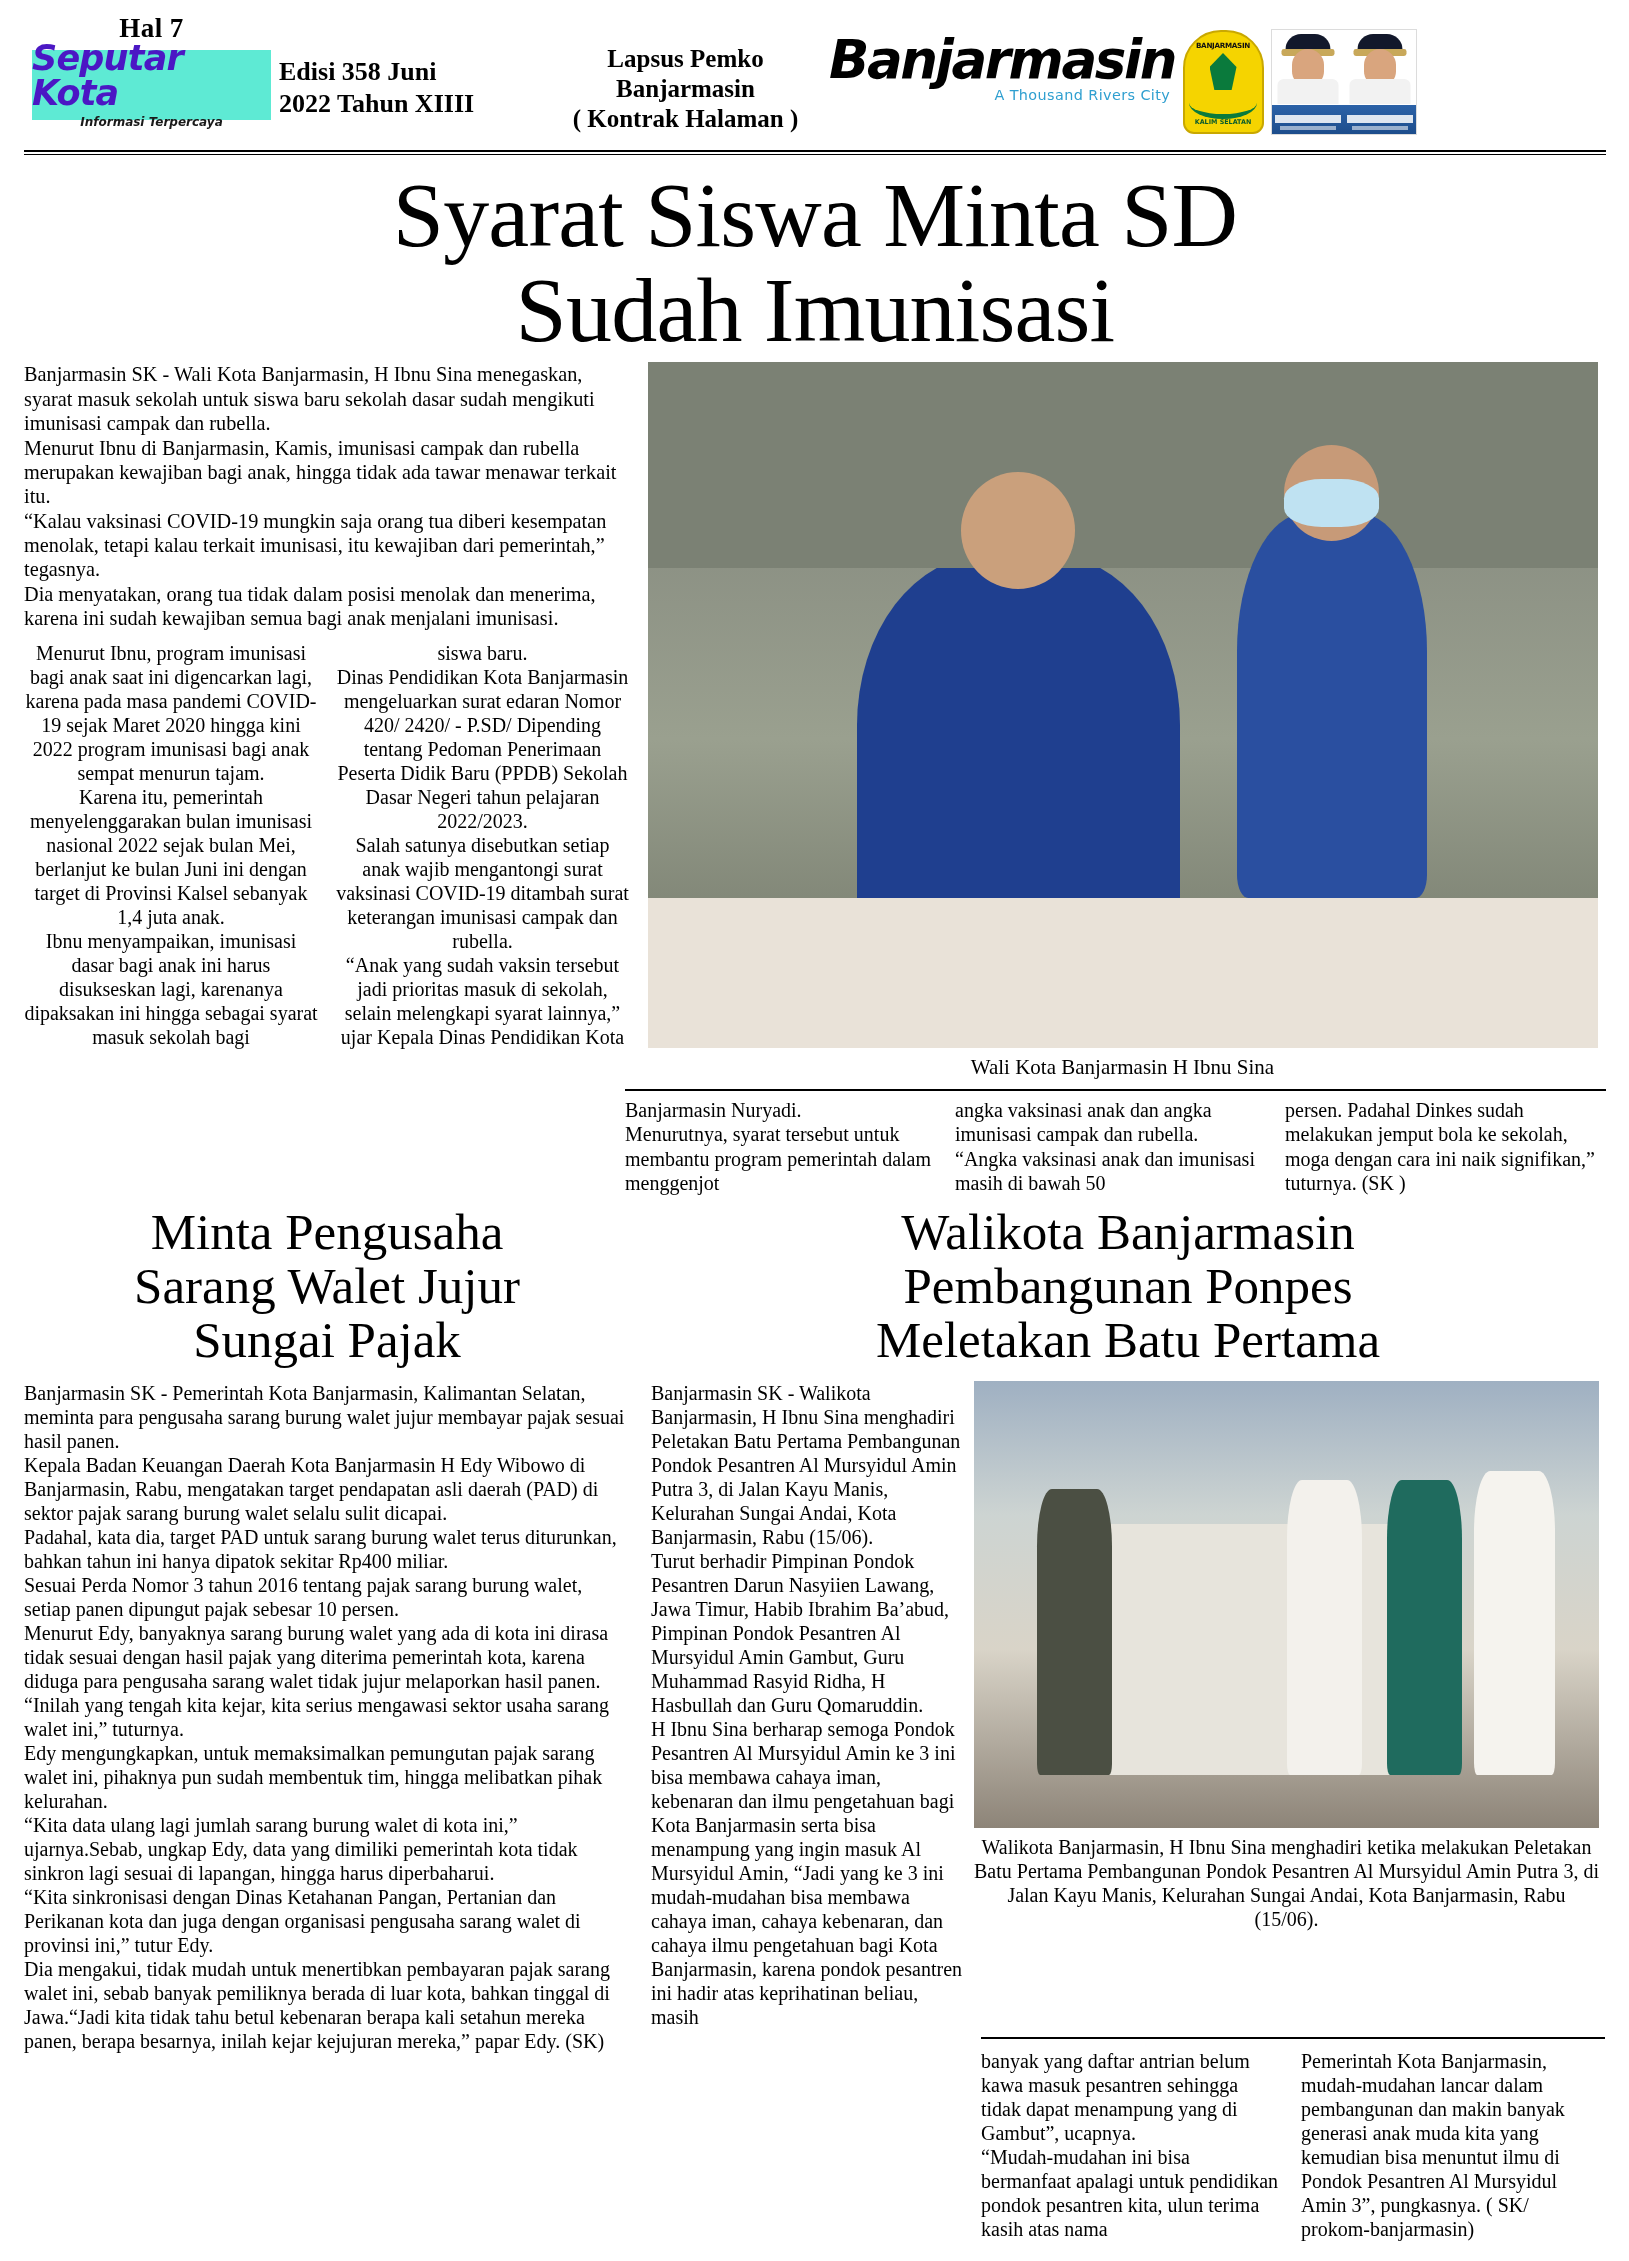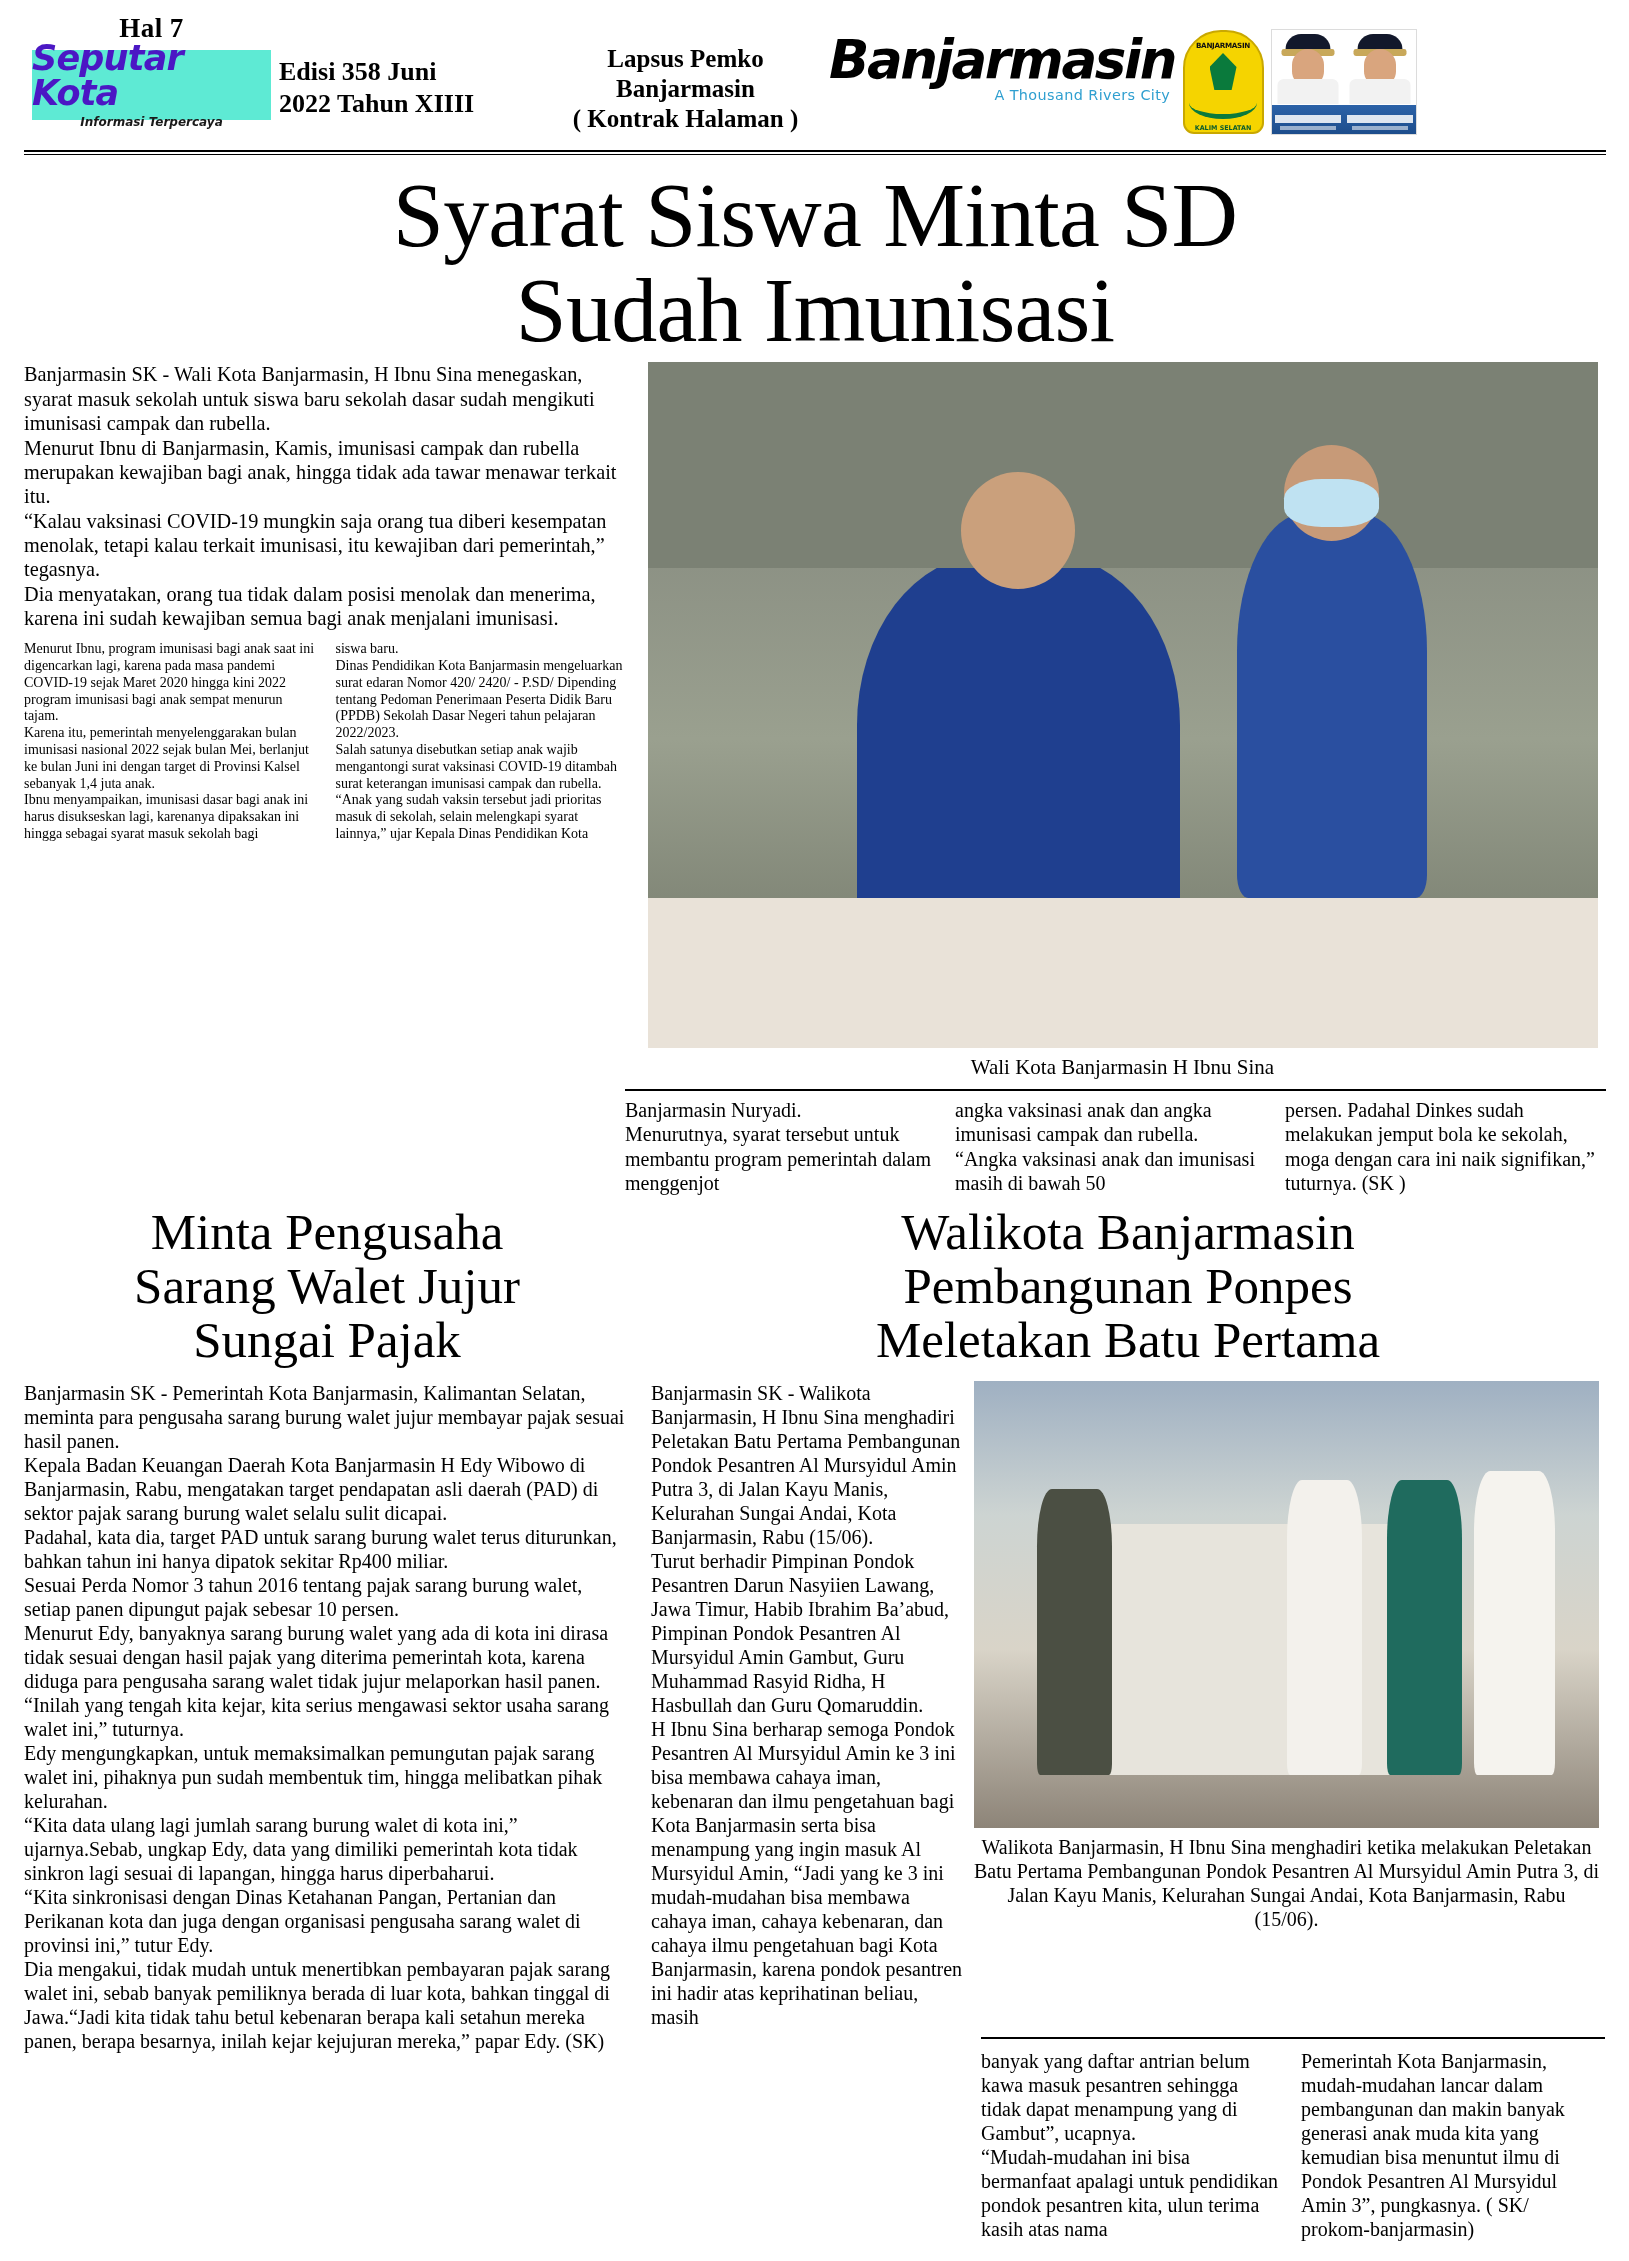--- a/index.html
+++ b/index.html
@@ -18,21 +18,21 @@
   .mh-lapsus{flex:0 0 287px;text-align:center;font-size:25px;line-height:1.2;font-weight:bold;padding-top:33px;}
 
   .mh-banjar{flex:0 0 319px;display:flex;flex-direction:column;align-items:center;padding-top:24px;}
   .bj-script{font-family:"DejaVu Sans",sans-serif;font-style:italic;font-weight:bold;font-size:53px;line-height:.95;letter-spacing:-2.4px;}
   .bj-tag{color:#2f9fd0;font-family:"DejaVu Sans",sans-serif;font-size:14.4px;letter-spacing:0.4px;margin-top:1.6px;align-self:flex-end;padding-right:4.8px;}
 
   .mh-seal{flex:0 0 96px;display:flex;justify-content:center;padding-top:19px;}
   .seal{width:77px;height:100px;background:#f5d400;border:2.4px solid #c9a800;border-radius:38px 38px 11px 11px;position:relative;display:flex;flex-direction:column;align-items:center;justify-content:flex-start;overflow:hidden;}
   .seal-top{font-family:"DejaVu Sans",sans-serif;font-size:7.2px;font-weight:bold;color:#111;margin-top:8.8px;letter-spacing:-0.3px;}
   .seal-mid{width:27px;height:37px;background:#0a7a3c;margin-top:3.2px;clip-path:polygon(50% 0,100% 38%,82% 100%,18% 100%,0 38%);}
-  .seal-bot{font-family:"DejaVu Sans",sans-serif;font-size:6.4px;font-weight:bold;color:#0a5c2c;position:absolute;bottom:0;}
+  .seal-bot{font-family:"DejaVu Sans",sans-serif;font-size:6.4px;font-weight:bold;color:#0a5c2c;position:absolute;bottom:6px;}
   .seal-arc{position:absolute;bottom:12.8px;left:4.8px;right:4.8px;height:27px;border-bottom:5.6px solid #0a7a3c;border-radius:0 0 50% 50%;}
 
   .mh-leaders{flex:0 0 151px;padding-top:17.5px;}
   .leaders{width:144px;height:104px;background:linear-gradient(#ffffff 0%,#ffffff 72%,#2b62a8 72%,#1d4d8c 100%);border:0.8px solid #dcdcdc;display:flex;position:relative;}
   .leader{flex:1;position:relative;}
   .lh-cap{position:absolute;top:4.8px;left:50%;transform:translateX(-50%);width:45px;height:17.5px;background:#12182b;border-radius:21px 21px 3.2px 3.2px;}
   .lh-cap:after{content:"";position:absolute;bottom:-4px;left:-4px;right:-4px;height:6.4px;background:#c8a85a;border-radius:2.4px;}
   .lh-face{position:absolute;top:19px;left:50%;transform:translateX(-50%);width:32px;height:37px;background:#d9a57e;border-radius:16px 16px 14.4px 14.4px;}
   .lh-body{position:absolute;top:49px;left:50%;transform:translateX(-50%);width:61px;height:25.5px;background:#f2f2f2;border-radius:6.4px 6.4px 0 0;}
   .lh-name{position:absolute;bottom:11px;left:3.2px;right:3.2px;height:7.2px;background:#ffffff;opacity:.85;}
@@ -45,21 +45,21 @@
   .headline1{text-align:center;font-size:92px;line-height:1.03;font-weight:400;margin:12.8px 24px 4.8px 24px;letter-spacing:-0.8px;}
   .bodytext{font-size:20.3px;line-height:1.2;text-align:left;}
 
   .sec-main{display:flex;padding:0 24px;box-sizing:border-box;gap:17.5px;}
   .lead-col{width:606px;}
   .photo-col{width:950px;}
   .photo1{width:950px;height:686px;display:block;}
   .caption{text-align:center;font-size:21px;margin-top:6.4px;}
 
   .two-col{display:flex;gap:17.5px;width:606px;margin-top:11px;}
-  .two-col .col{width:294px;font-size:14px;line-height:1.2;}
+  .two-col .col{width:294px;font-size:20px;line-height:1.2;text-align:center;}
 
   .tri{display:flex;gap:19px;padding:0 24px;box-sizing:border-box;margin-top:6.4px;}
   .tri .col{width:311px;font-size:20px;line-height:1.22;}
 
   
   .lower{display:flex;padding:0 24px;box-sizing:border-box;gap:21px;}
   .lower-left{width:606px;}
   .lower-right{width:954px;}
   .headline2{text-align:center;font-size:51px;line-height:1.05;margin:11px 0 14.4px 0;}
   .headline3{text-align:center;font-size:51px;line-height:1.05;margin:11px 0 14.4px 0;}

